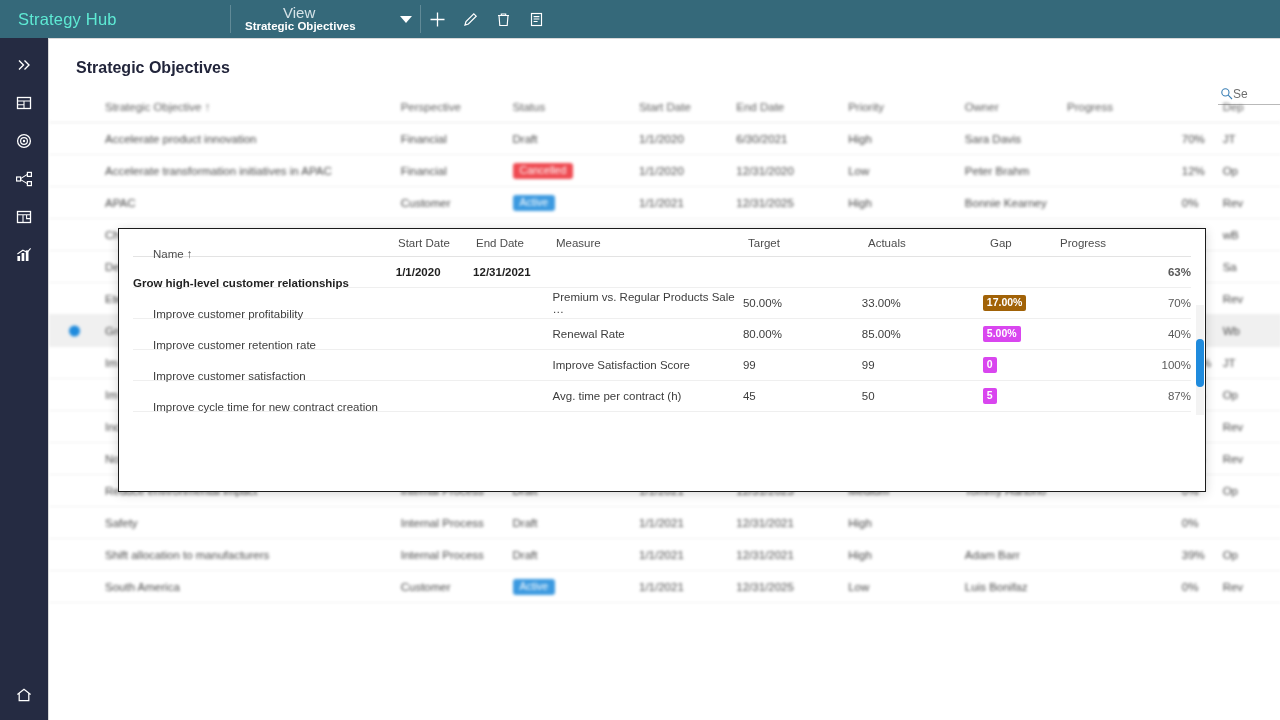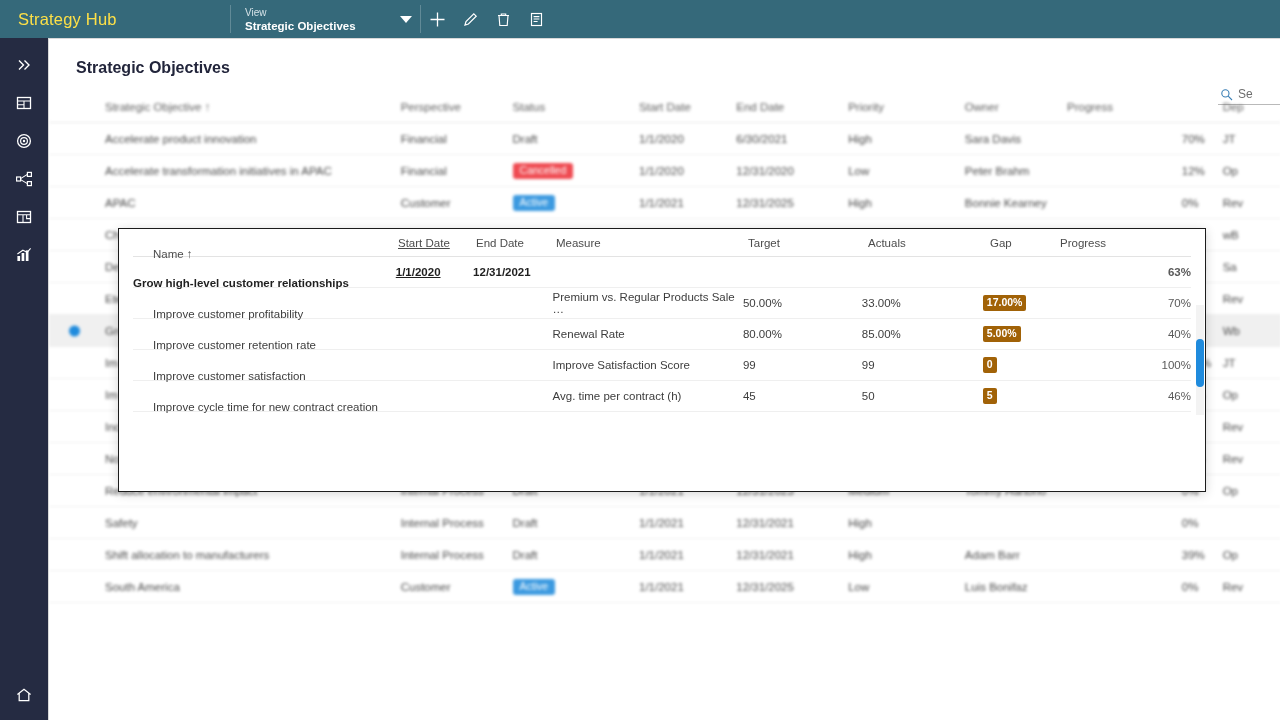--- a/index.html
+++ b/index.html
@@ -16,36 +16,36 @@
     position: absolute; top: 0; left: 0;
     width: 1280px; height: 38px;
     background: #35697a;
     display: flex; align-items: stretch;
     z-index: 40;
   }
   .app-title {
     display: flex; align-items: center;
     padding-left: 18px;
     width: 230px;
-    color: #fde047;
+    color: #5eead4;
     font-size: 16.5px;
     letter-spacing: .2px;
   }
   .topbar-sep {
     width: 1px; background: rgba(255,255,255,.22);
     margin: 5px 0;
   }
   .view-picker {
     display: flex; align-items: center;
     padding: 0 8px 0 14px;
     min-width: 160px;
     cursor: pointer;
   }
   .view-picker .vtext { display: flex; flex-direction: column; justify-content: center; }
-  .view-label { color: #d6e3e8; font-size: 10px; line-height: 13px; }
+  .view-label { color: #d6e3e8; font-size: 15px; line-height: 13px; margin-left: 38px; }
   .view-value { color: #ffffff; font-size: 11.5px; font-weight: bold; line-height: 14px; }
   .caret-down {
     margin-left: 44px;
     width: 0; height: 0;
     border-left: 6px solid transparent;
     border-right: 6px solid transparent;
     border-top: 7px solid #ffffff;
   }
   .tb-actions { display: flex; align-items: center; }
   .tb-btn {
@@ -80,21 +80,21 @@
     border-top: 1px solid #d8d8d8;
     overflow: hidden;
   }
   .page-inner { position: relative; width: 100%; height: 100%; }
   .page-title {
     position: absolute; top: 20px; left: 27px;
     font-size: 16px; font-weight: bold; color: #22253b;
   }
   .search-box {
     position: absolute; top: 48px; right: 0;
-    display: flex; align-items: flex-end; gap: 5px;
+    display: flex; align-items: flex-start; 
     border-bottom: 1px solid #b9b9b9;
     padding: 0 2px 3px 2px;
     width: 62px; overflow: hidden;
     cursor: text;
   }
   .search-box .stext { font-size: 12px; color: #6d6d6d; white-space: nowrap; }
 
   
   .bg-grid {
     position: absolute; top: 52px; left: 0;
@@ -183,37 +183,37 @@
   }
   .m-row {
     display: flex; align-items: center;
     height: 31px;
     font-size: 11.5px; color: #3d3d3d;
     border-bottom: 1px solid #efefef;
   }
   .m-row.parent { font-weight: bold; color: #1f1f1f; }
   .m-row.parent .m-name { padding-left: 0; }
   .m-name  { width: 265px; padding-left: 20px; margin-top: 22px; }
-  .m-sdate { width: 78px; text-decoration: underline; }
+  .m-sdate { width: 78px; }
   .m-edate { width: 80px; }
   .m-meas  { width: 192px; }
   .m-targ  { width: 120px; }
   .m-act   { width: 122px; }
   .m-gap   { width: 70px; }
   .m-prog  { width: 100px; }
   .m-pct   { width: 40px; text-align: right; color: #5a5a5a; }
   .badge {
     display: inline-block;
     padding: 2px 4px 3px 4px;
     border-radius: 2px;
     font-size: 10.5px; font-weight: bold;
     color: #ffffff; line-height: 11px;
   }
   .badge-red   { background: #a16207; }
-  .badge-green { background: #a16207; }
+  .badge-green { background: #d946ef; }
   .mbar {
     position: relative;
     width: 78px; height: 8px;
     background: #e8e8e8; border-radius: 1px;
     overflow: hidden;
   }
   .mbar > i {
     position: absolute; left: 0; top: 0; bottom: 0;
     background: #0b7ad4; display: block;
   }
@@ -589,21 +589,21 @@
           </div>
           <div class="m-row">
             <span class="m-name">Improve cycle time for new contract creation</span>
             <span class="m-sdate"></span>
             <span class="m-edate"></span>
             <span class="m-meas">Avg. time per contract (h)</span>
             <span class="m-targ">45</span>
             <span class="m-act">50</span>
             <span class="m-gap"><span class="badge badge-green">5</span></span>
             <span class="m-prog"><span class="mbar"><i style="width: 60%;"></i></span></span>
-            <span class="m-pct">46%</span>
+            <span class="m-pct">87%</span>
           </div>
         </div>
     </div>
     <div class="modal-scroll">
         <i></i>
       </div>
   </div>
 
 </div>
 

